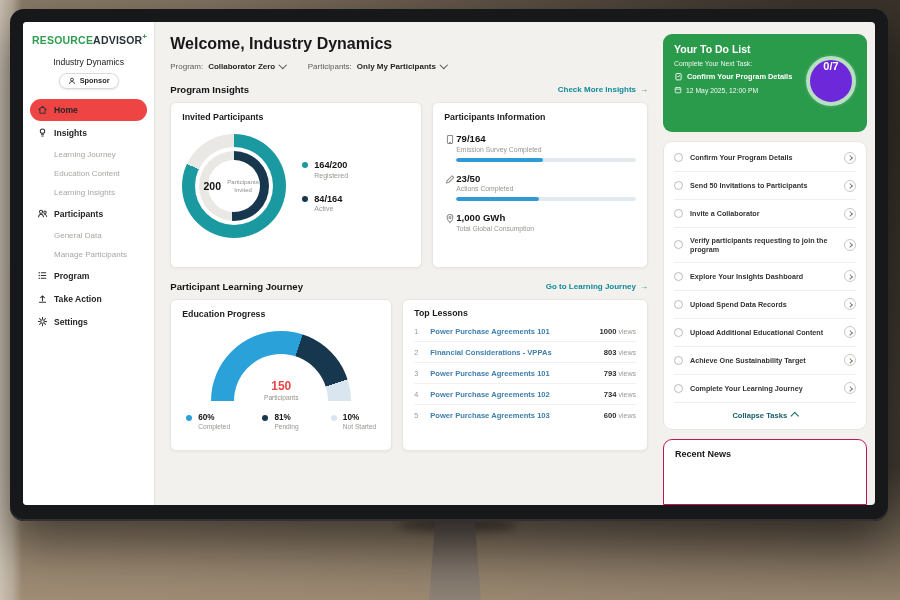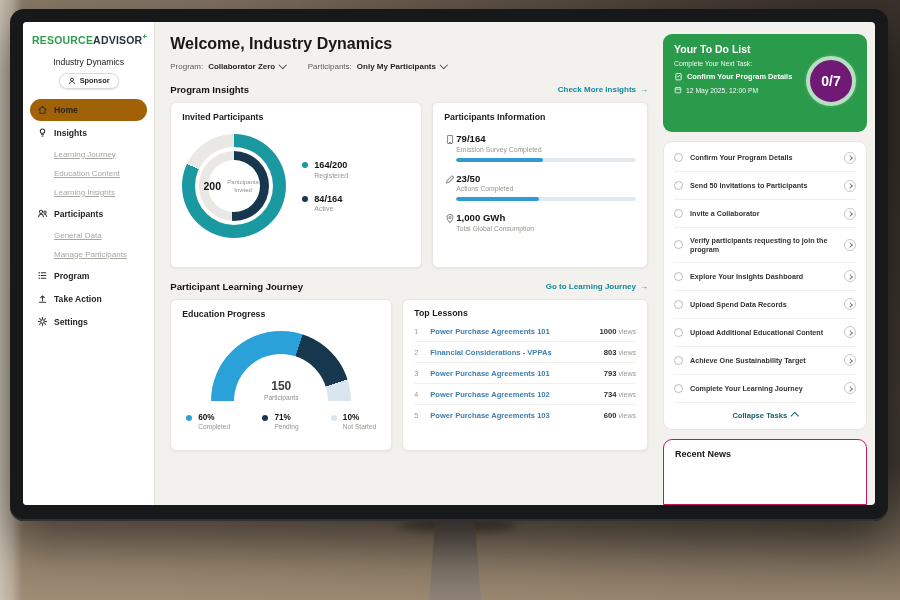--- a/index.html
+++ b/index.html
@@ -20,22 +20,22 @@
   
   .sidebar{flex:0 0 124px;background:#fff;border-right:1px solid #e4e2dd;padding:10px 7px 8px;box-sizing:border-box;}
   .logo{font-size:10.5px;font-weight:bold;letter-spacing:.2px;padding-left:2px;}
   .logo-green{color:#2f9e4f;}
   .logo-dark{color:#26333a;}
   .logo-plus{color:#2f9e4f;font-size:8px;}
   .org{text-align:center;font-size:8.6px;font-weight:normal;color:#202020;margin-top:11px;}
   .badge{margin:6px auto 10px;border:1px solid #dcdad5;border-radius:10px;padding:2.5px 8px;font-size:7.4px;font-weight:bold;color:#2a2a2a;
     display:flex;align-items:center;gap:4px;width:max-content;box-shadow:0 1px 2px rgba(0,0,0,.1);background:#fff;}
   .ni{display:flex;align-items:center;gap:6px;font-size:8.6px;font-weight:bold;color:#262626;padding:5.5px 7px;border-radius:12px;margin:1px 0;cursor:pointer;}
-  .ni.active{background:#a16207;}
-  .ns{font-size:8px;color:#a8a6a1;padding:5px 7px 5px 24px;cursor:pointer;text-decoration:underline;}
+  .ni.active{background:#ef4444;}
+  .ns{font-size:8px;color:#a8a6a1;padding:5px 7px 5px 24px;cursor:pointer;}
   .nico{flex:0 0 auto;}
 
   
   .main{flex:1 1 auto;min-width:0;padding:13px 15px 8px;box-sizing:border-box;}
   .welcome{font-size:16px;font-weight:bold;color:#181818;}
   .filters{display:flex;gap:22px;margin-top:9px;font-size:8px;color:#5c5c5c;align-items:center;}
   .filter{display:flex;gap:5px;align-items:center;}
   .fval{font-weight:bold;color:#1f1f1f;display:flex;align-items:center;gap:5px;cursor:pointer;}
   .chev{width:4.5px;height:4.5px;border-right:1.3px solid #444;border-bottom:1.3px solid #444;transform:rotate(45deg);margin-top:-3px;}
   .secrow{display:flex;justify-content:space-between;align-items:center;margin-top:13px;margin-bottom:7px;}
@@ -71,42 +71,42 @@
   .ilab{font-size:6.8px;color:#98968f;margin-top:1.5px;}
   .pbar{height:4px;border-radius:2px;margin-top:5px;overflow:hidden;}
   .pfill{height:100%;border-radius:2px;}
 
   .card-edu{flex:0 0 222px;height:152px;}
   .gauge-wrap{display:flex;justify-content:center;margin-top:12px;}
   .gauge{position:relative;width:140px;height:70px;overflow:hidden;}
   .g-arc{position:absolute;left:0;top:0;width:140px;height:70px;border-radius:140px 140px 0 0;}
   .g-hole{position:absolute;left:23px;top:23px;width:94px;height:47px;background:#fff;border-radius:94px 94px 0 0;}
   .g-center{position:absolute;left:0;right:0;bottom:0;text-align:center;}
-  .g-val{font-size:12px;font-weight:bold;color:#404040;}
+  .g-val{font-size:12px;font-weight:bold;color:#ef4444;}
   .g-lab{font-size:6.6px;color:#93918b;margin-top:1px;}
   .g-legend{display:flex;justify-content:space-between;margin-top:12px;padding:0 4px;}
 
   .card-lessons{flex:1 1 auto;height:152px;padding-top:8px;}
   .lesson{display:flex;align-items:center;gap:8px;padding:5.5px 0;border-bottom:1px solid #f1f0ec;}
   .lesson:last-child{border-bottom:none;}
   .lrank{font-size:7.2px;color:#9b9993;width:8px;flex:0 0 auto;}
   .ltitle{font-size:7.6px;font-weight:bold;color:#3f7fae;flex:1 1 auto;min-width:0;white-space:nowrap;overflow:hidden;text-overflow:ellipsis;cursor:pointer;}
   .lviews{font-size:7.6px;font-weight:bold;color:#2c2c2c;flex:0 0 auto;}
   .lviews .suff{font-weight:normal;color:#9b9993;font-size:7px;margin-left:2px;}
   .lessons-title{margin-bottom:3px;}
 
   
   .rightpanel{flex:0 0 212px;padding:12px 8px 0 0;box-sizing:border-box;display:flex;flex-direction:column;}
   .todo-green{background:#2a9a4b;border-radius:9px;padding:9px 11px;color:#fff;position:relative;flex:0 0 auto;min-height:80px;}
   .tg-title{font-size:10.5px;font-weight:bold;}
   .tg-sub{font-size:6.8px;opacity:.92;margin-top:5px;}
   .tg-task{display:flex;align-items:center;gap:4px;font-size:7.4px;font-weight:bold;margin-top:5px;width:126px;}
   .tg-due{display:flex;align-items:center;gap:4px;font-size:6.8px;margin-top:5px;opacity:.95;}
   .tg-ring{position:absolute;right:11px;top:22px;width:42px;height:42px;border-radius:50%;border:4.5px solid #b7e0c2;
-    background:#701a75;display:flex;align-items:center;justify-content:center;font-size:14px;font-weight:bold;box-shadow:0 0 0 2px rgba(255,255,255,.08);}
+    background:#6d28d9;display:flex;align-items:flex-start;justify-content:center;font-size:11px;font-weight:bold;box-shadow:0 0 0 2px rgba(255,255,255,.08);}
   .todo-card{background:#fff;border:1px solid #e8e6e1;border-radius:9px;margin-top:9px;padding:2px 10px 4px;flex:0 0 auto;}
   .task{display:flex;align-items:center;gap:7px;padding:7.5px 0;border-bottom:1px solid #f0efeb;cursor:pointer;}
   .task:last-of-type{border-bottom:none;}
   .tcheck{width:9px;height:9px;border:1.2px solid #bdbbb6;border-radius:50%;flex:0 0 auto;box-sizing:border-box;}
   .tlabel{flex:1 1 auto;font-size:7.2px;font-weight:bold;color:#333;line-height:1.3;}
   .tgo{width:12px;height:12px;border:1px solid #ccc9c4;border-radius:50%;flex:0 0 auto;position:relative;box-sizing:border-box;}
   .tgo .r-chev{position:absolute;left:3.2px;top:3.6px;width:3.2px;height:3.2px;border-top:1.2px solid #7f7d78;border-right:1.2px solid #7f7d78;transform:rotate(45deg);display:block;}
   .collapse{display:flex;justify-content:center;align-items:center;gap:5px;padding:8px 0 5px;font-size:7.6px;font-weight:bold;color:#17606b;cursor:pointer;}
   .up-chev{width:4.5px;height:4.5px;border-left:1.4px solid #17606b;border-top:1.4px solid #17606b;transform:rotate(45deg);margin-top:2px;}
   .news-card{background:#fff;border:1px solid #be185d;border-radius:9px 9px 0 0;margin-top:9px;padding:9px 11px;flex:1 0 auto;}
@@ -313,21 +313,21 @@
               <div class="litem">
                 <span class="ldot" style="background: rgb(43, 161, 217);"></span>
                 <span>
                   <div class="lval" style="font-size:8.2px">60%</div>
                   <div class="llab" style="font-size:6.6px">Completed</div>
                 </span>
               </div>
               <div class="litem">
                 <span class="ldot" style="background: rgb(22, 55, 78);"></span>
                 <span>
-                  <div class="lval" style="font-size:8.2px">71%</div>
+                  <div class="lval" style="font-size:8.2px">81%</div>
                   <div class="llab" style="font-size:6.6px">Pending</div>
                 </span>
               </div>
               <div class="litem">
                 <span class="ldot" style="background: rgb(217, 230, 239);"></span>
                 <span>
                   <div class="lval" style="font-size:8.2px">10%</div>
                   <div class="llab" style="font-size:6.6px">Not Started</div>
                 </span>
               </div>

